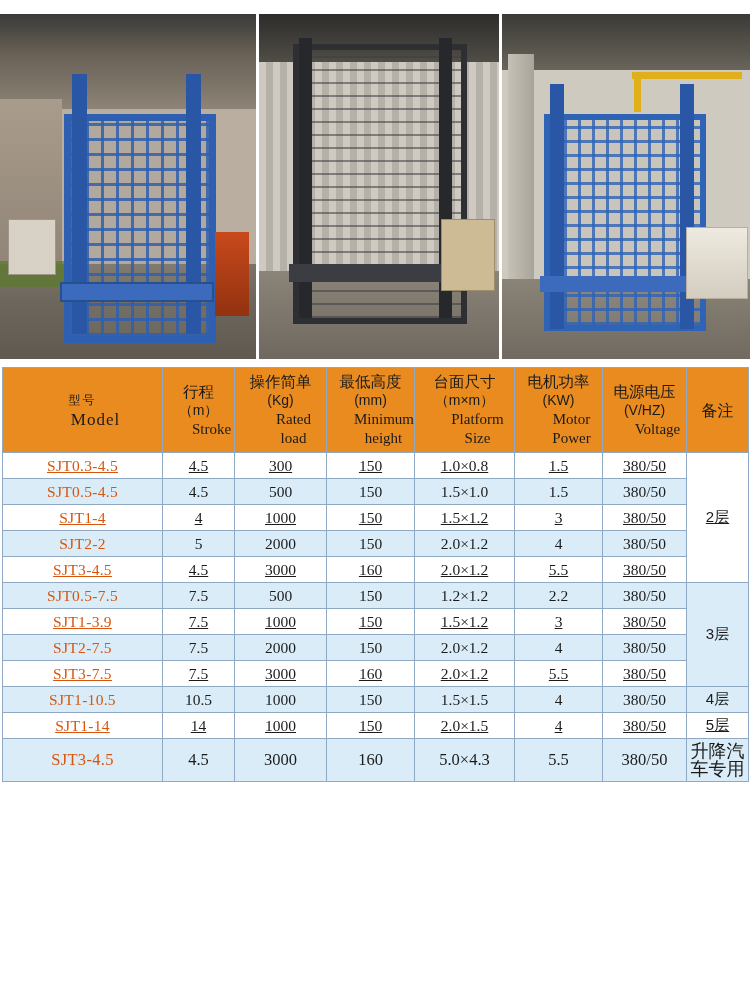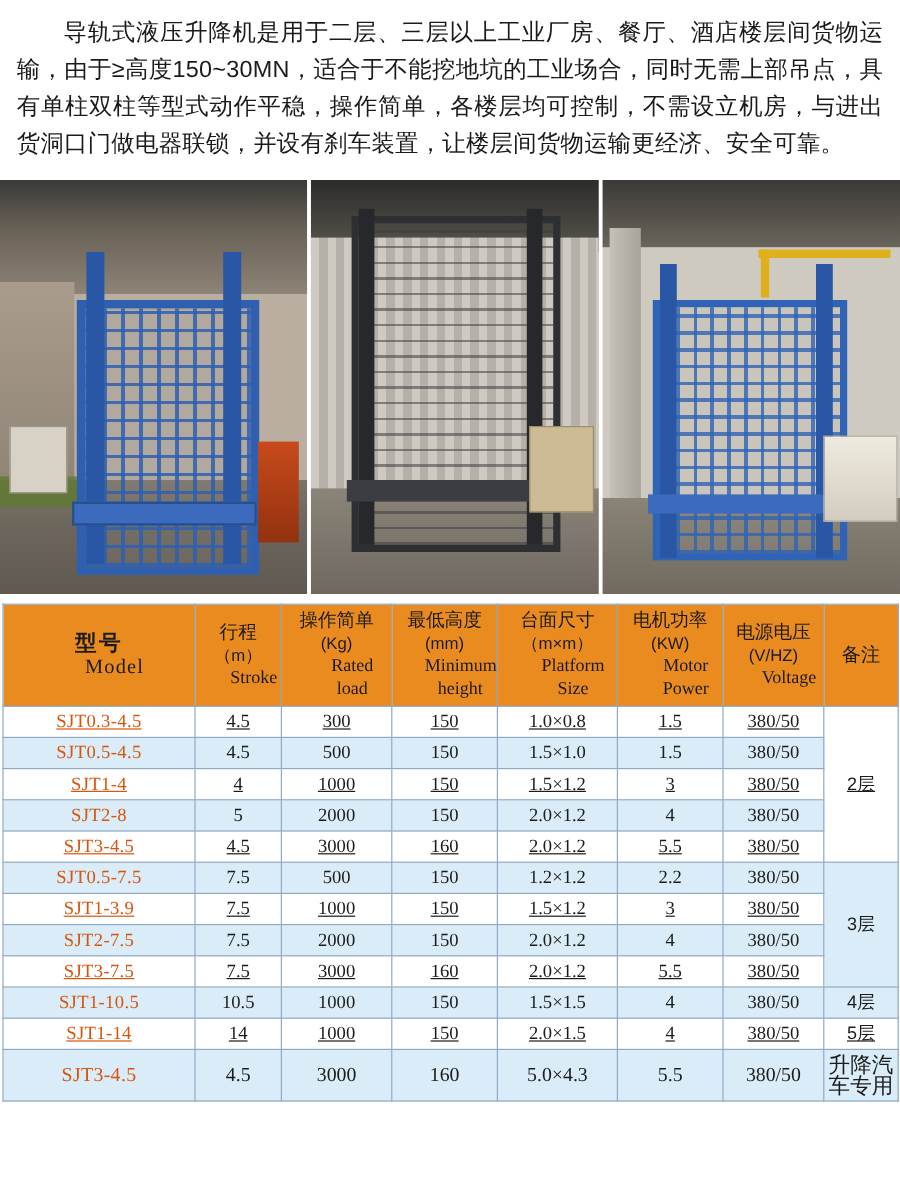--- a/index.html
+++ b/index.html
@@ -191,21 +191,21 @@
     font-size: 15px;
     line-height: 19px;
     padding: 4px 1px;
     font-weight: normal;
     border: 1px solid #d77c12;
   }
   thead th .cn { display: block; font-family: "Liberation Sans", sans-serif; font-size: 15.5px; }
   thead th .unit { display: block; font-family: "Liberation Sans", sans-serif; font-size: 14px; }
   thead th .en { display: block; font-size: 15px; padding-left: 26px; }
   thead th.model-head { font-size: 17px; }
-  thead th.model-head .cn { font-size: 18px; letter-spacing: 2px; font-weight: bold; }
+  thead th.model-head .cn { font-size: 12px; letter-spacing: 2px; }
   thead th.model-head .en { font-size: 17px; letter-spacing: 1px; }
   thead th.note-head .cn { font-size: 16px; }
 
   tbody td {
     height: 23px;
     font-size: 15.5px;
     padding: 1px 0;
   }
   tbody tr.odd td { background: #ffffff; text-decoration: underline; }
   tbody tr.even td { background: #d9ecf7; }
@@ -223,21 +223,20 @@
   }
   tbody tr.last td { height: 40px; font-size: 16.5px; }
   tbody tr.last td.model { font-size: 16.5px; }
   td.note.two-line { font-size: 18px; line-height: 18px; }
 </style>
 </head>
 <body>
 
 <div class="page">
 
-  <div class="intro">导轨式液压升降机是用于二层、三层以上工业厂房、餐厅、酒店楼层间货物运输，由于≥高度150~30MN，适合于不能挖地坑的工业场合，同时无需上部吊点，具有单柱双柱等型式动作平稳，操作简单，各楼层均可控制，不需设立机房，与进出货洞口门做电器联锁，并设有刹车装置，让楼层间货物运输更经济、安全可靠。</div>
 
   <div class="photos">
 
     <div class="photo p1">
       <div class="bg"></div>
       <div class="ceiling"></div>
       <div class="wallL"></div>
       <div class="floor"></div>
       <div class="grass"></div>
       <div class="cage"></div>
@@ -356,21 +355,21 @@
           <td class="model">SJT1-4</td>
           <td>4</td>
           <td>1000</td>
           <td>150</td>
           <td>1.5×1.2</td>
           <td>3</td>
           <td>380/50</td>
         </tr>
 
         <tr class="even">
-          <td class="model">SJT2-8</td>
+          <td class="model">SJT2-2</td>
           <td>5</td>
           <td>2000</td>
           <td>150</td>
           <td>2.0×1.2</td>
           <td>4</td>
           <td>380/50</td>
         </tr>
 
         <tr class="odd">
           <td class="model">SJT3-4.5</td>

